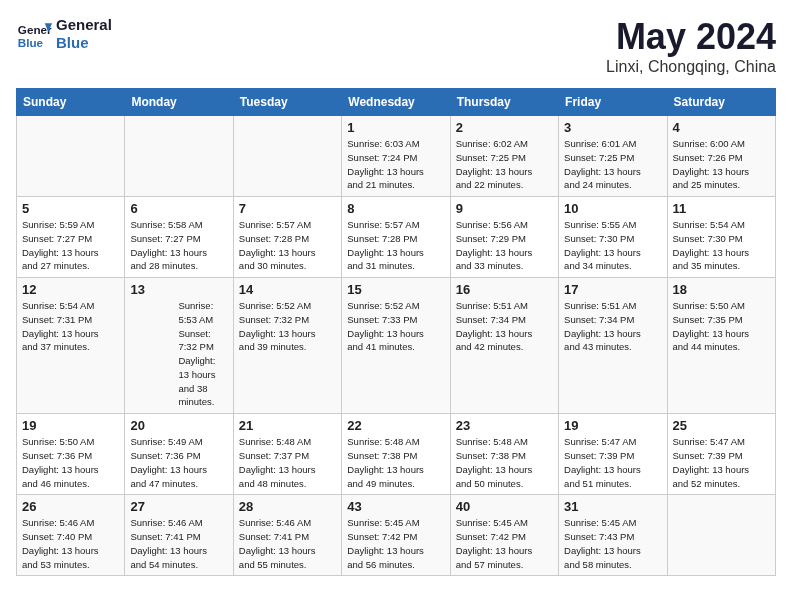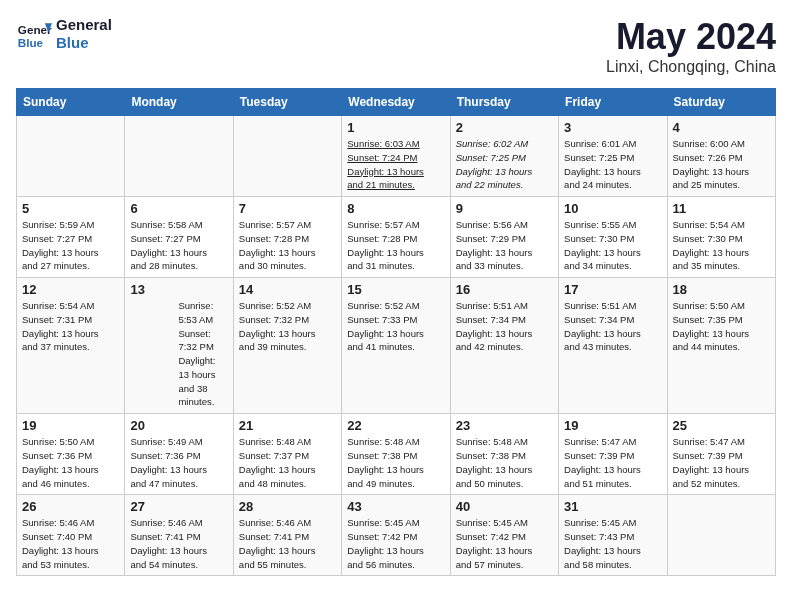--- a/index.html
+++ b/index.html
@@ -108,28 +108,28 @@
         <th>Saturday</th>
       </tr>
   </thead>
   <tbody id="calendar-body">
   <tr>
         <td></td>
         <td></td>
         <td></td>
         <td>
           <div class="day-num">1</div>
-          <div class="cell-info" style="white-space: pre-line; text-decoration: underline;">Sunrise: 6:03 AM
+          <div class="cell-info" style="white-space: pre-line;">Sunrise: 6:03 AM
 Sunset: 7:24 PM
 Daylight: 13 hours
 and 21 minutes.</div>
         </td>
         <td>
           <div class="day-num">2</div>
-          <div class="cell-info" style="white-space: pre-line; font-style: italic;">Sunrise: 6:02 AM
+          <div class="cell-info" style="white-space: pre-line;">Sunrise: 6:02 AM
 Sunset: 7:25 PM
 Daylight: 13 hours
 and 22 minutes.</div>
         </td>
         <td>
           <div class="day-num">3</div>
           <div class="cell-info" style="white-space: pre-line;">Sunrise: 6:01 AM
 Sunset: 7:25 PM
 Daylight: 13 hours
 and 24 minutes.</div>

